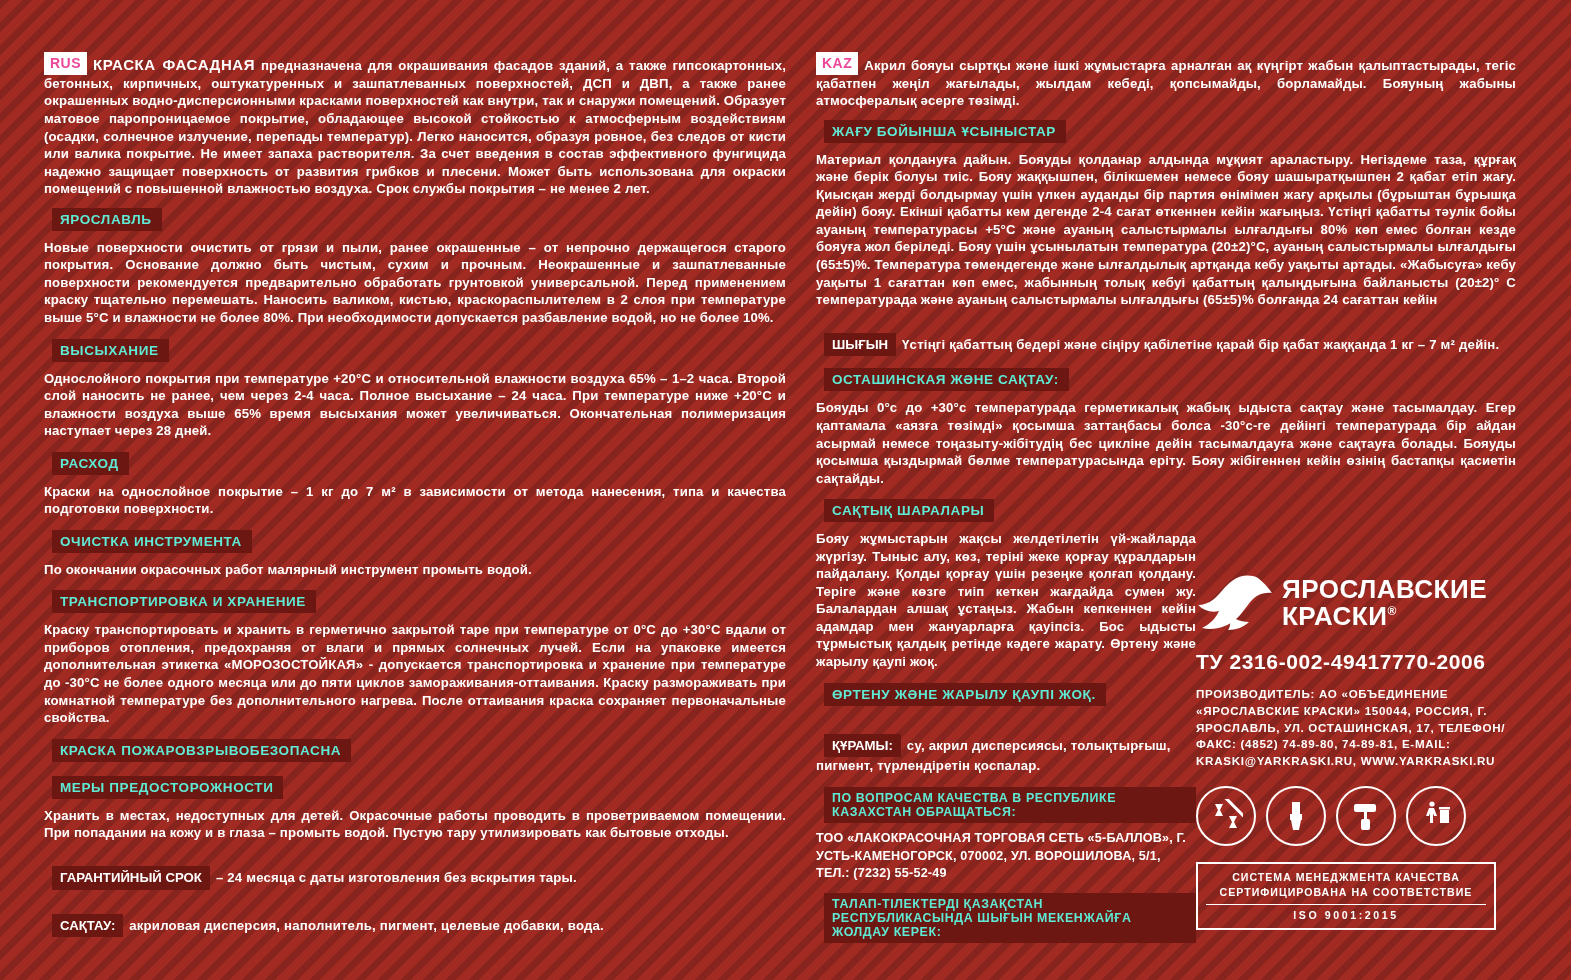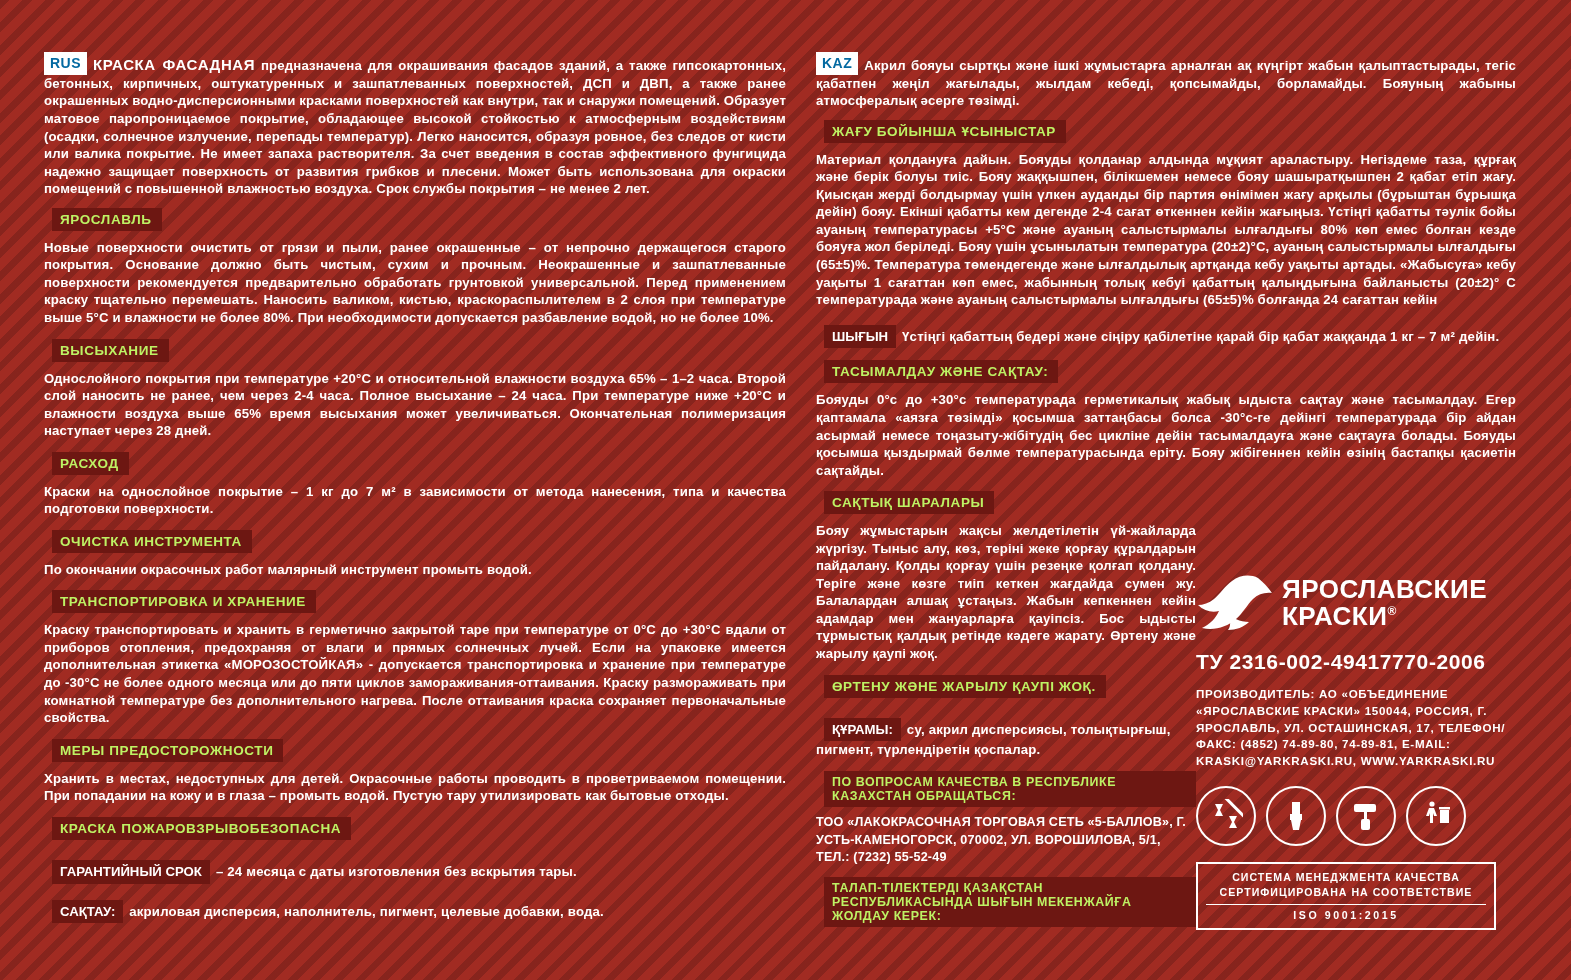--- a/index.html
+++ b/index.html
@@ -35,42 +35,42 @@
   .col {
     position: relative;
   }
   .col-left { width: 742px; }
   .col-right { width: 700px; }
 
   
   .ribbon {
     display: inline-block;
     background: #6d1712;
-    color: #bef264;
+    color: #5eead4;
     font-weight: bold;
     font-size: 13.5px;
     letter-spacing: 0.6px;
     padding: 4px 10px 4px 8px;
     margin: 10px 0 4px 0;
   }
   .ribbon-indent { margin-left: 8px; }
 
   p.body {
     font-size: 13.2px;
     line-height: 1.33;
     text-align: justify;
     margin: 4px 0 2px 0;
     letter-spacing: 0.15px;
     font-weight: bold;
   }
 
   .lang-tag {
     display: inline-block;
     background: #ffffff;
-    color: #0369a1;
+    color: #ec4899;
     font-weight: bold;
     font-size: 14px;
     padding: 2px 6px;
     margin-right: 6px;
     vertical-align: 2px;
     letter-spacing: 0.5px;
   }
   .intro {
     font-size: 13.2px;
     line-height: 1.33;
@@ -81,21 +81,21 @@
   }
   .inline-ribbon {
     background: #6d1712;
     padding: 3px 8px;
     font-weight: bold;
     font-size: 13.2px;
     margin-right: 6px;
     display: inline-block;
   }
   .inline-row {
-    margin: 16px 0 2px 0;
+    margin: 24px 0 2px 0;
     font-size: 13.2px;
     font-weight: bold;
     line-height: 1.35;
   }
   .inline-row .txt { letter-spacing: 0.2px; }
 
   
   .brand-block {
     position: absolute;
     right: 0;
@@ -200,26 +200,26 @@
       <span class="ribbon ribbon-indent">ОЧИСТКА ИНСТРУМЕНТА</span>
       <p class="body">По окончании окрасочных работ малярный инструмент промыть водой.</p>
     </div>
 
     <div>
       <span class="ribbon ribbon-indent">ТРАНСПОРТИРОВКА И ХРАНЕНИЕ</span>
       <p class="body">Краску транспортировать и хранить в герметично закрытой таре при температуре от 0°С до +30°С вдали от приборов отопления, предохраняя от влаги и прямых солнечных лучей. Если на упаковке имеется дополнительная этикетка «МОРОЗОСТОЙКАЯ» - допускается транспортировка и хранение при температуре до -30°С не более одного месяца или до пяти циклов замораживания-оттаивания. Краску размораживать при комнатной температуре без дополнительного нагрева. После оттаивания краска сохраняет первоначальные свойства.</p>
     </div>
 
     <div>
+      <span class="ribbon ribbon-indent">КРАСКА ПОЖАРОВЗРЫВОБЕЗОПАСНА</span>
+    </div>
+
+    <div>
       <span class="ribbon ribbon-indent">МЕРЫ ПРЕДОСТОРОЖНОСТИ</span>
       <p class="body">Хранить в местах, недоступных для детей. Окрасочные работы проводить в проветриваемом помещении. При попадании на кожу и в глаза – промыть водой. Пустую тару утилизировать как бытовые отходы.</p>
-    </div>
-
-    <div>
-      <span class="ribbon ribbon-indent">КРАСКА ПОЖАРОВЗРЫВОБЕЗОПАСНА</span>
     </div>
 
     <div class="inline-row">
       <span class="inline-ribbon ribbon-indent">ГАРАНТИЙНЫЙ СРОК</span><span class="txt">– 24 месяца с даты изготовления без вскрытия тары.</span>
     </div>
 
     <div class="inline-row">
       <span class="inline-ribbon ribbon-indent">САҚТАУ:</span><span class="txt">акриловая дисперсия, наполнитель, пигмент, целевые добавки, вода.</span>
     </div>
   </div>
@@ -233,21 +233,21 @@
     <div>
       <span class="ribbon ribbon-indent">ЖАҒУ БОЙЫНША ҰСЫНЫСТАР</span>
       <p class="body">Материал қолдануға дайын. Бояуды қолданар алдында мұқият араластыру. Негіздеме таза, құрғақ және берік болуы тиіс. Бояу жаққышпен, білікшемен немесе бояу шашыратқышпен 2 қабат етіп жағу. Қиысқан жерді болдырмау үшін үлкен ауданды бір партия өнімімен жағу арқылы (бұрыштан бұрышқа дейін) бояу. Екінші қабатты кем дегенде 2-4 сағат өткеннен кейін жағыңыз. Үстіңгі қабатты тәулік бойы ауаның температурасы +5°С және ауаның салыстырмалы ылғалдығы 80% көп емес болған кезде бояуға жол беріледі. Бояу үшін ұсынылатын температура (20±2)°С, ауаның салыстырмалы ылғалдығы (65±5)%. Температура төмендегенде және ылғалдылық артқанда кебу уақыты артады. «Жабысуға» кебу уақыты 1 сағаттан көп емес, жабынның толық кебуі қабаттың қалыңдығына байланысты (20±2)° С температурада және ауаның салыстырмалы ылғалдығы (65±5)% болғанда 24 сағаттан кейін</p>
     </div>
 
     <div class="inline-row">
       <span class="inline-ribbon ribbon-indent">ШЫҒЫН</span><span class="txt">Үстіңгі қабаттың бедері және сіңіру қабілетіне қарай бір қабат жаққанда 1 кг – 7 м² дейін.</span>
     </div>
 
     <div>
-      <span class="ribbon ribbon-indent">ТАСЫМАЛДАУ ЖӘНЕ САҚТАУ:</span>
+      <span class="ribbon ribbon-indent">ОСТАШИНСКАЯ ЖӘНЕ САҚТАУ:</span>
       <p class="body">Бояуды 0°с до +30°с температурада герметикалық жабық ыдыста сақтау және тасымалдау. Егер қаптамала «аязға төзімді» қосымша заттаңбасы болса -30°с-ге дейінгі температурада бір айдан асырмай немесе тоңазыту-жібітудің бес цикліне дейін тасымалдауға және сақтауға болады. Бояуды қосымша қыздырмай бөлме температурасында еріту. Бояу жібігеннен кейін өзінің бастапқы қасиетін сақтайды.</p>
     </div>
 
     <div>
       <span class="ribbon ribbon-indent">САҚТЫҚ ШАРАЛАРЫ</span>
       <p class="body right-narrow">Бояу жұмыстарын жақсы желдетілетін үй-жайларда жүргізу. Тыныс алу, көз, теріні жеке қорғау құралдарын пайдалану. Қолды қорғау үшін резеңке қолғап қолдану. Теріге және көзге тиіп кеткен жағдайда сумен жу. Балалардан алшақ ұстаңыз. Жабын кепкеннен кейін адамдар мен жануарларға қауіпсіз. Бос ыдысты тұрмыстық қалдық ретінде кәдеге жарату. Өртену және жарылу қаупі жоқ.</p>
     </div>
 
     <div>
       <span class="ribbon ribbon-indent">ӨРТЕНУ ЖӘНЕ ЖАРЫЛУ ҚАУПІ ЖОҚ.</span>

